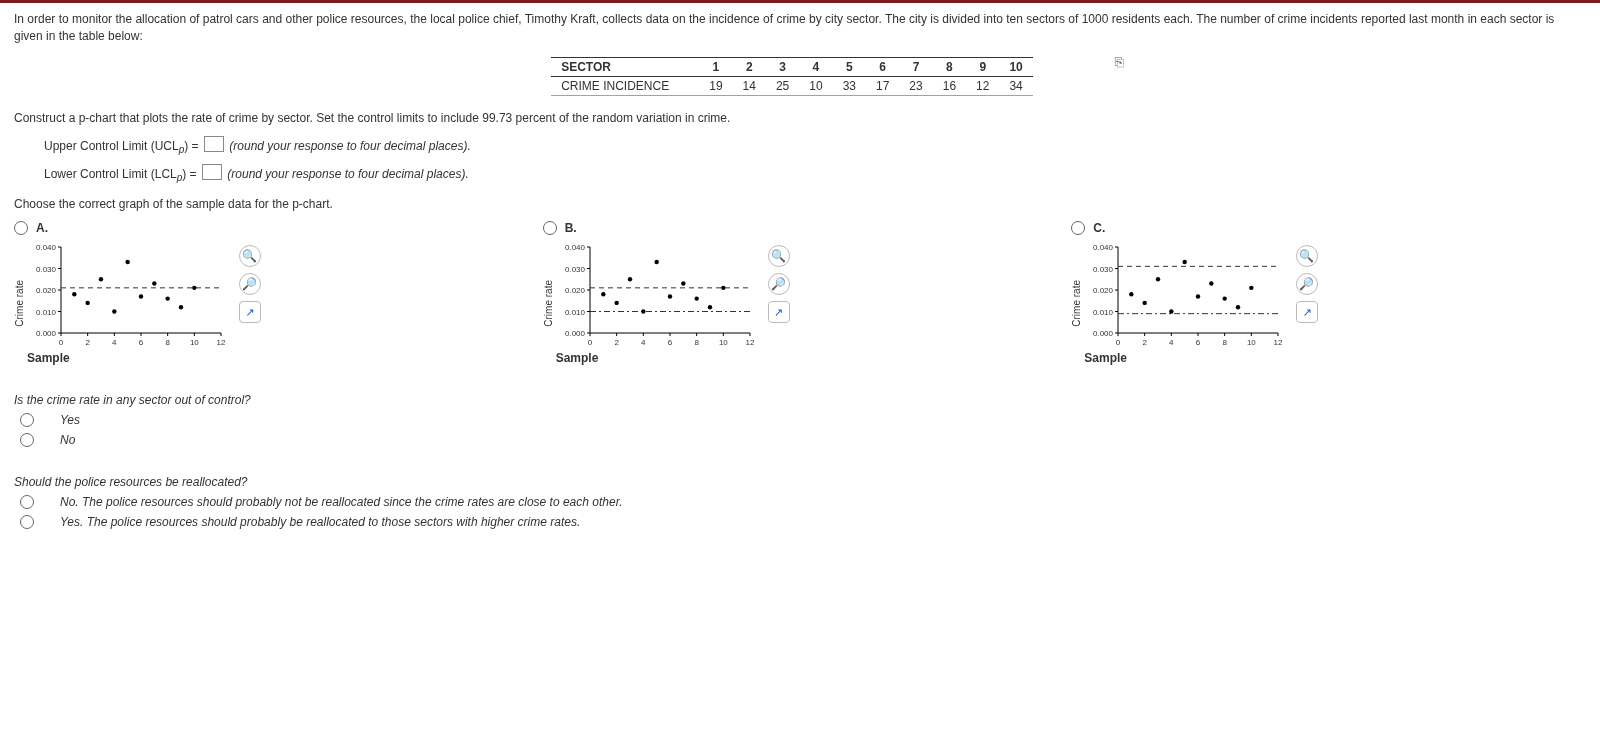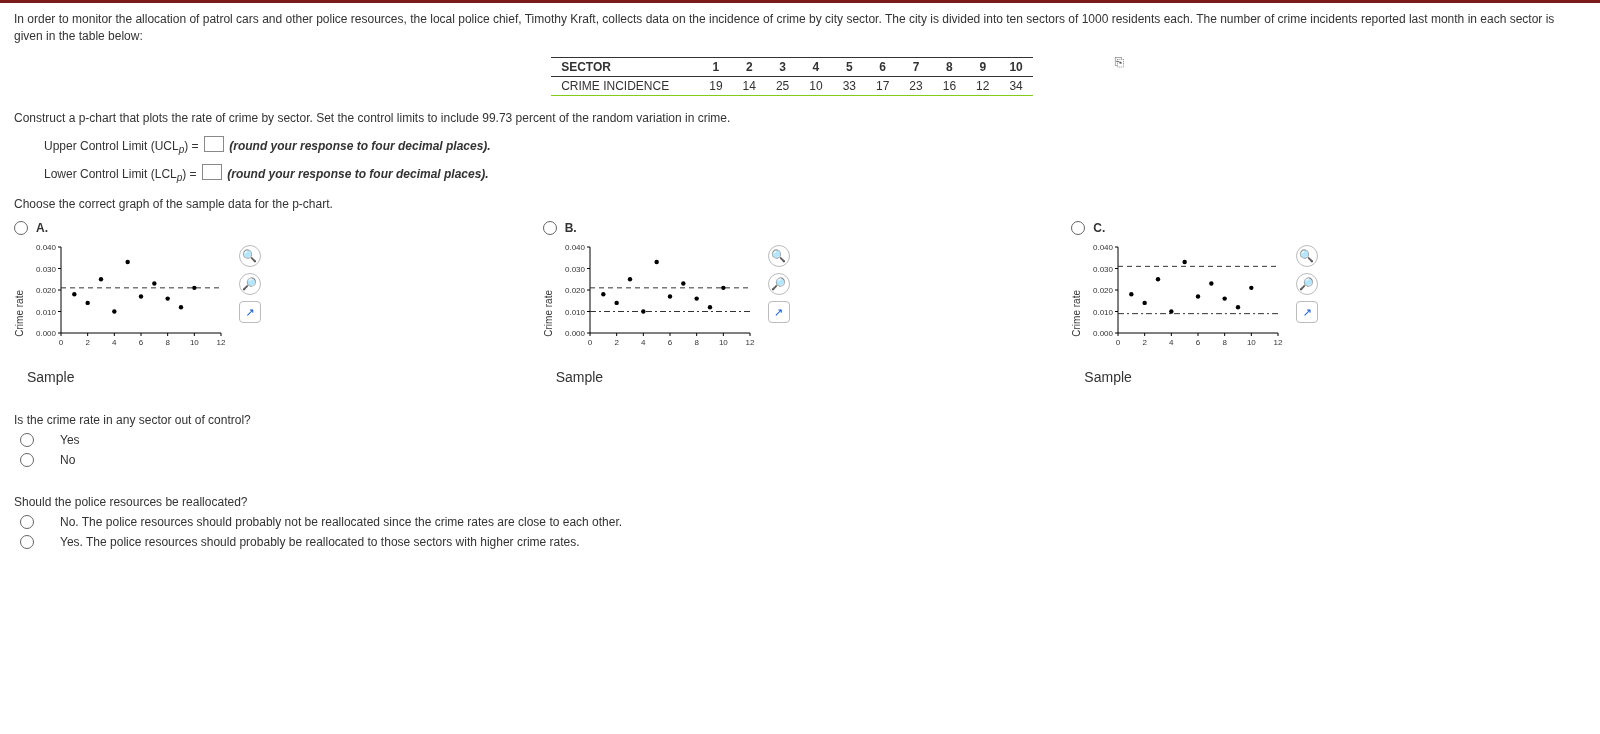--- a/index.html
+++ b/index.html
@@ -63,21 +63,21 @@
     margin: 8px 0 8px 30px;
   }
   .box-input {
     display: inline-block;
     width: 18px;
     height: 14px;
     border: 1px solid #888;
     vertical-align: -2px;
     margin: 0 2px;
   }
-  .italic { font-style: italic; font-weight: bold; }
+  .italic { font-style: italic; }
   sub { font-style: italic; font-size: 10px; }
   .choose {
     margin: 14px 0 10px 0;
   }
   .options-row {
     display: flex;
     gap: 30px;
     align-items: flex-start;
     margin: 4px 0 20px 0;
   }
@@ -121,23 +121,24 @@
     margin-right: 2px;
   }
   .axes-col {
     display: flex;
     flex-direction: column;
   }
   svg.chart {
     display: block;
   }
   .x-label {
-    font-size: 14px;
+    font-size: 12px;
     color: #333;
-    margin-top: 18px;
+    margin-top: 0;
+    font-weight: bold;
   }
   .icon-stack {
     display: flex;
     flex-direction: column;
     gap: 6px;
     margin-left: 6px;
     margin-top: 4px;
   }
   .round-btn {
     width: 20px;
@@ -160,20 +161,21 @@
     display: flex;
     align-items: center;
     justify-content: center;
     color: #0b57d0;
     font-size: 11px;
     cursor: pointer;
     background: #fff;
   }
   .q-block {
     margin: 28px 0 10px 0;
+    font-style: italic;
   }
   .stacked-options {
     margin: 6px 0 10px 6px;
   }
   .stacked-options .opt-row {
     display: flex;
     align-items: center;
     gap: 26px;
     margin: 6px 0;
   }

